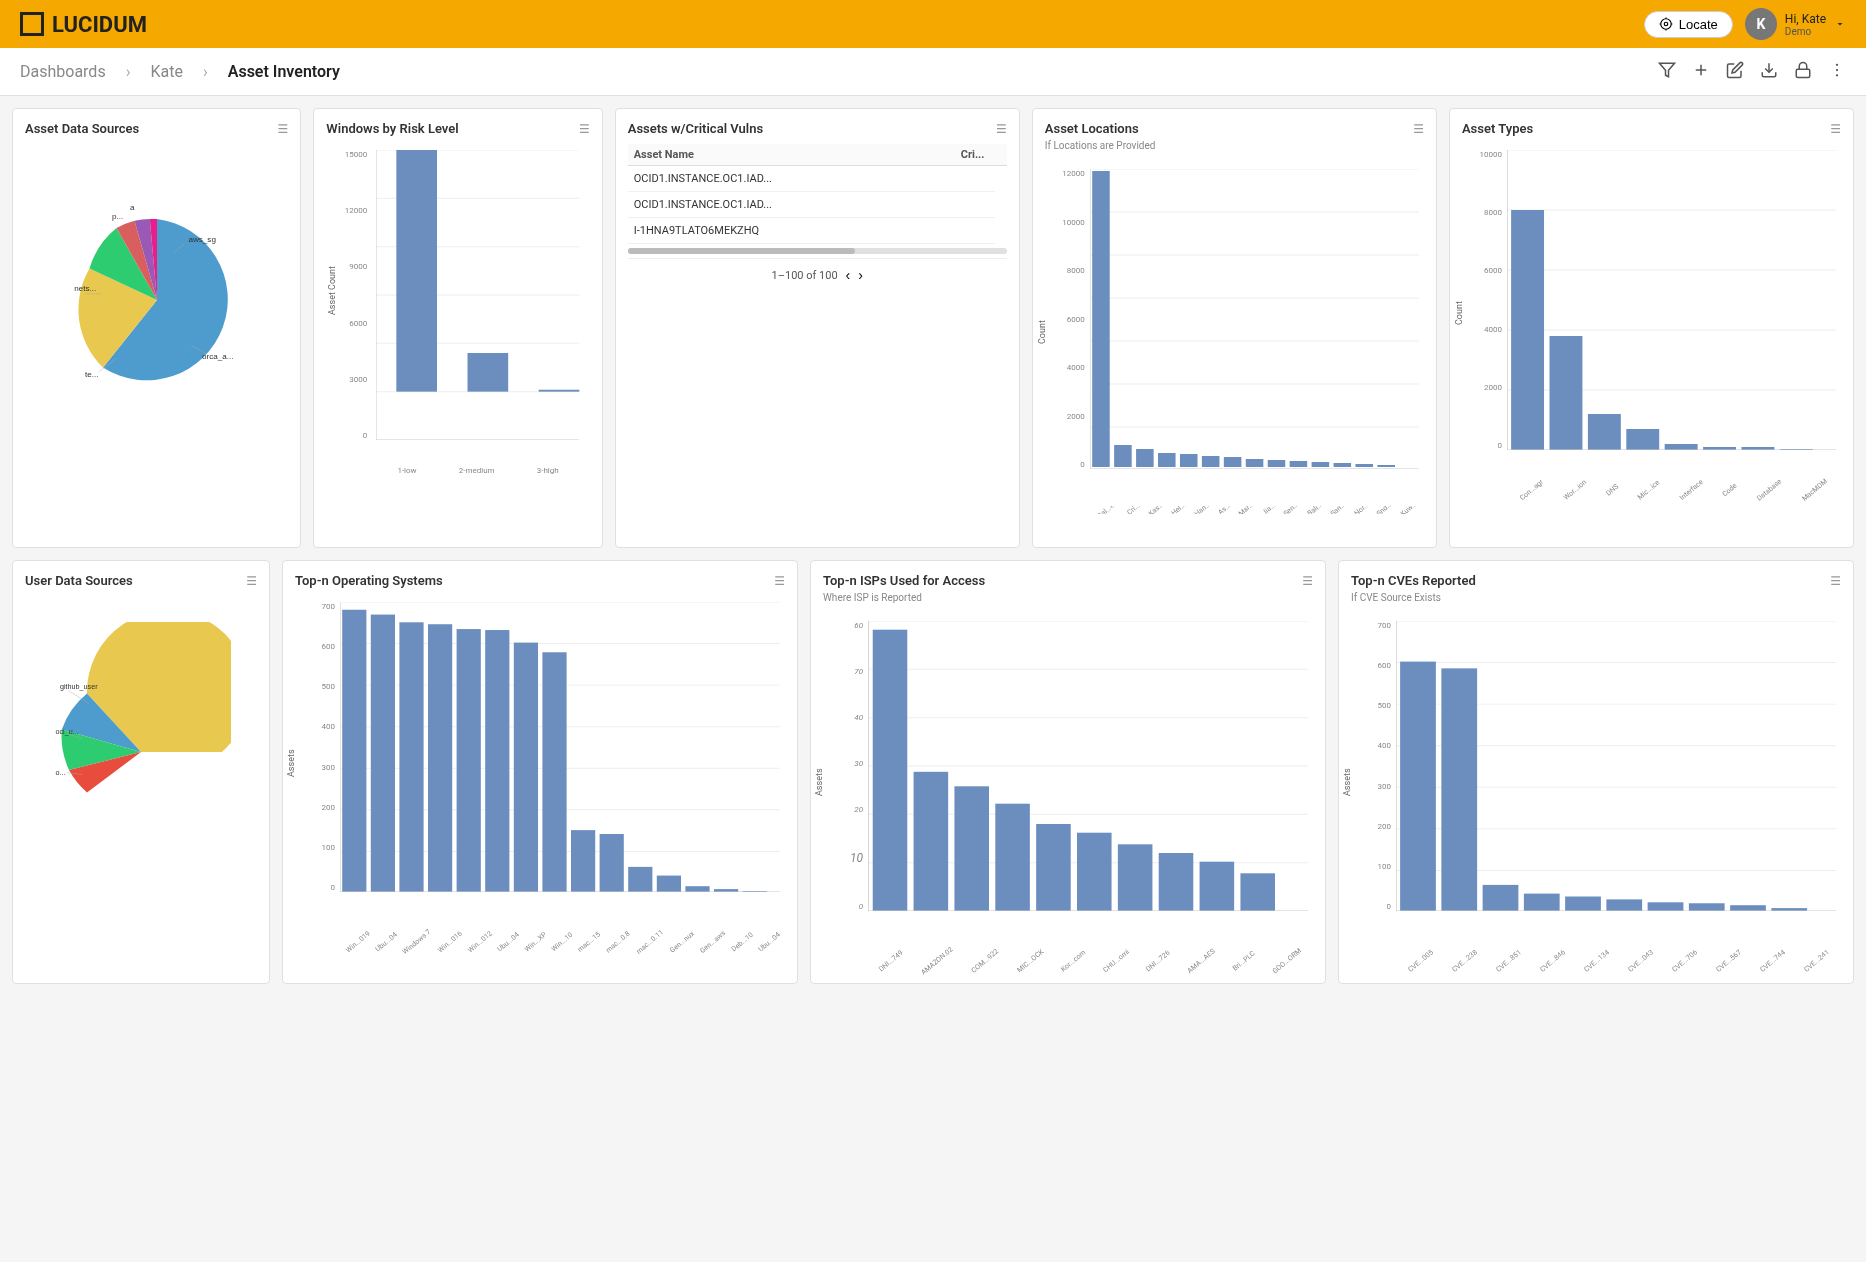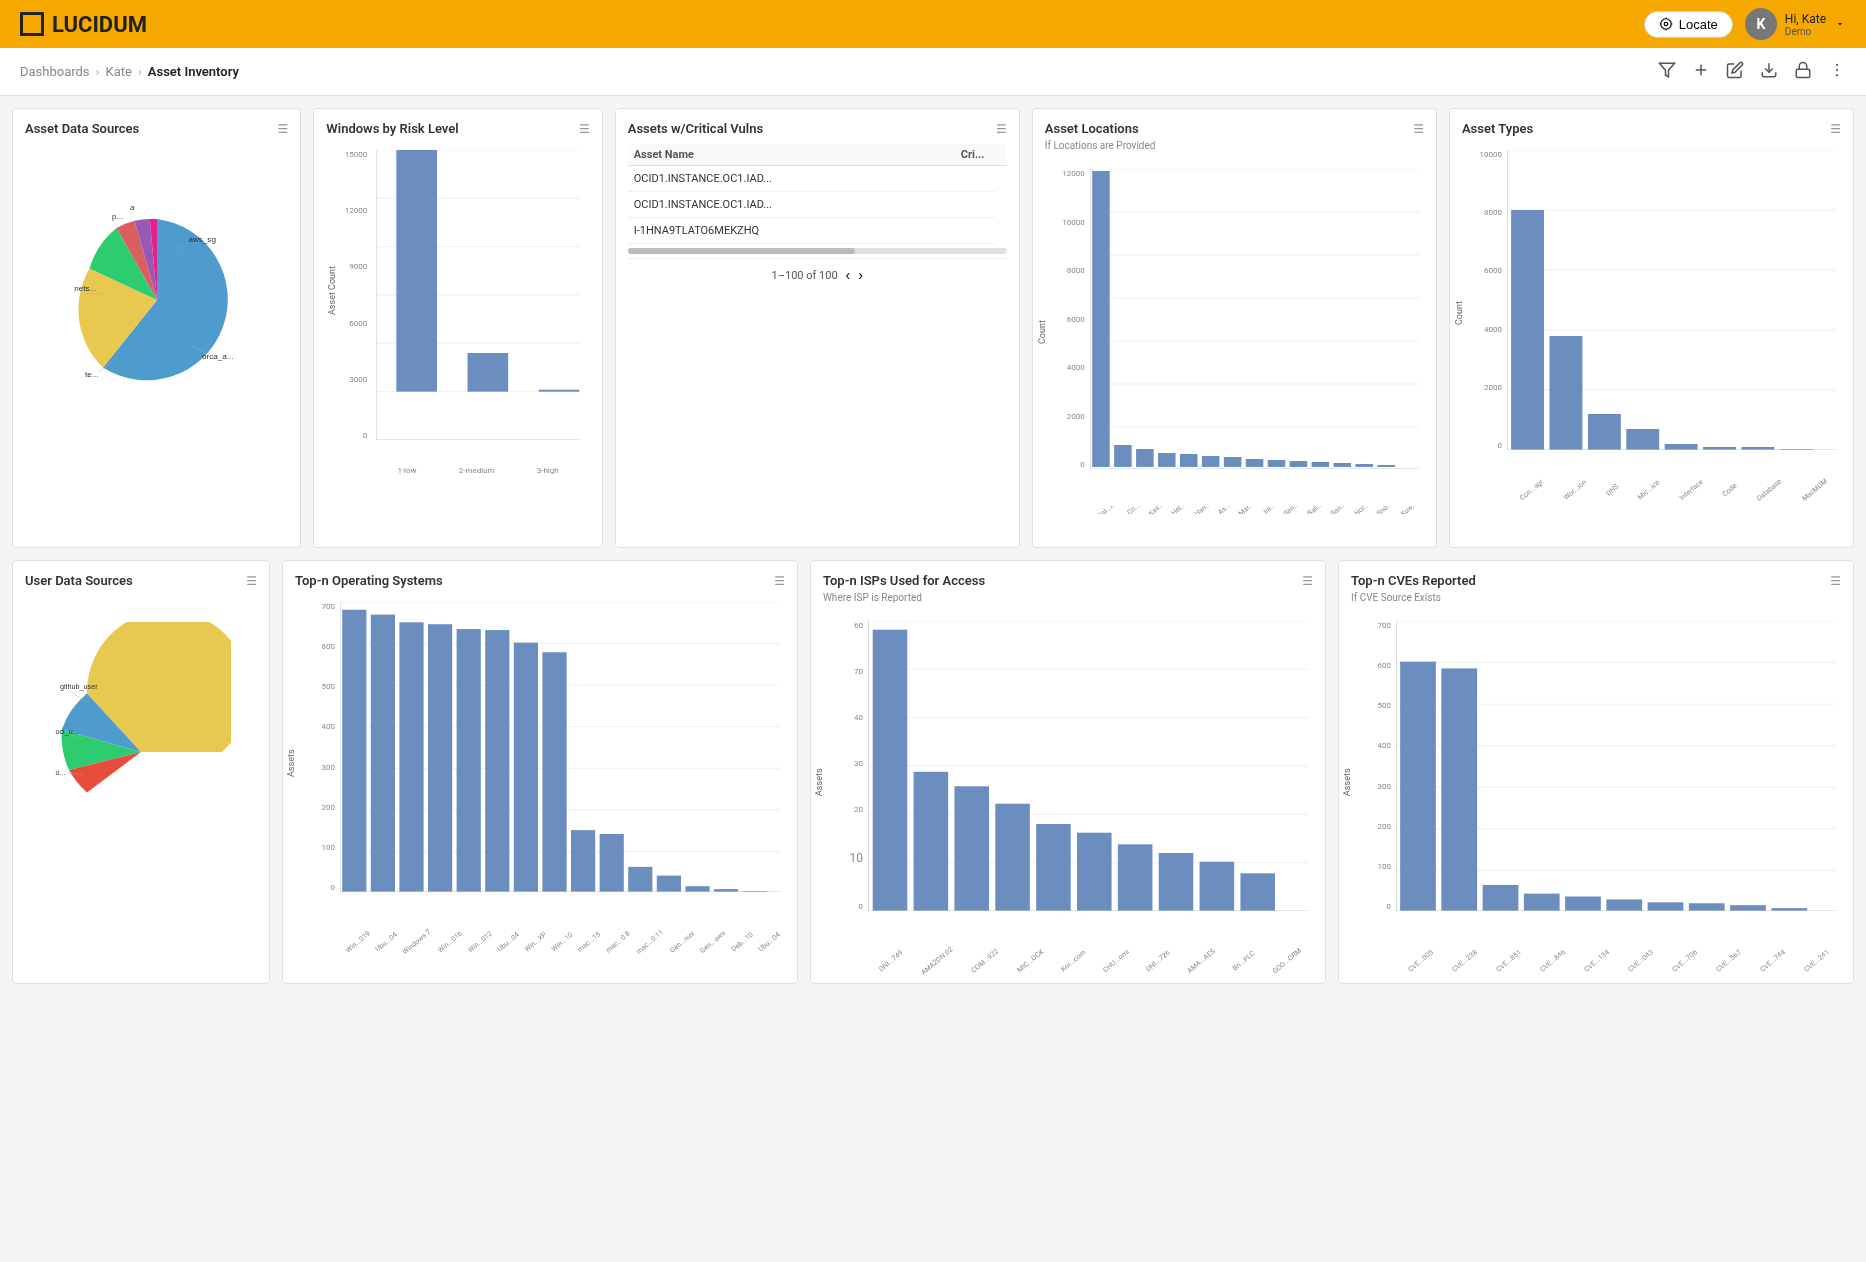--- a/index.html
+++ b/index.html
@@ -69,22 +69,22 @@
       height: 48px;
       display: flex;
       align-items: center;
       justify-content: space-between;
       padding: 0 20px;
       border-bottom: 1px solid #e0e0e0;
     }
     .breadcrumb {
       display: flex;
       align-items: center;
-      gap: 6px;
-      font-size: 13px;
+      gap: 20px;
+      font-size: 16px;
       color: #666;
     }
     .breadcrumb .current { font-weight: 600; color: #222; }
     .toolbar-icons {
       display: flex;
       align-items: center;
       gap: 16px;
     }
     .toolbar-icons span {
       cursor: pointer;
@@ -620,21 +620,21 @@
           <rect x="159" y="231" width="22" height="69" fill="#6c8ebf"></rect>
 
           <rect x="185" y="240" width="22" height="60" fill="#6c8ebf"></rect>
 
           <rect x="211" y="249" width="22" height="51" fill="#6c8ebf"></rect>
 
           <rect x="237" y="261" width="22" height="39" fill="#6c8ebf"></rect>
           <line x1="0" y1="300" x2="280" y2="300" stroke="#ccc" stroke-width="1"></line>
           <line x1="0" y1="0" x2="0" y2="300" stroke="#ccc" stroke-width="1"></line>
         </svg>
-        <div style="position:absolute;left:0;top:10px;bottom:60px;width:43px;display:flex;flex-direction:column;justify-content:space-between;text-align:right;">
+        <div style="position:absolute;left:0;top:10px;bottom:60px;width:43px;display:flex;flex-direction:column;justify-content:space-between;text-align:right;font-style:italic;">
           <span style="font-size:8px;color:#888;padding-right:3px">60</span>
           <span style="font-size:8px;color:#888;padding-right:3px">70</span>
           <span style="font-size:8px;color:#888;padding-right:3px">40</span>
           <span style="font-size:8px;color:#888;padding-right:3px">30</span>
           <span style="font-size:8px;color:#888;padding-right:3px">20</span>
           <span style="font-size:12px;color:#888;padding-right:3px">10</span>
           <span style="font-size:8px;color:#888;padding-right:3px">0</span>
         </div>
         <div style="position:absolute;left:-18px;top:50%;transform:rotate(-90deg) translateX(50%);font-size:9px;color:#666;white-space:nowrap;">Assets</div>
         <div style="position:absolute;bottom:5px;left:45px;right:5px;display:flex;justify-content:space-around;">

